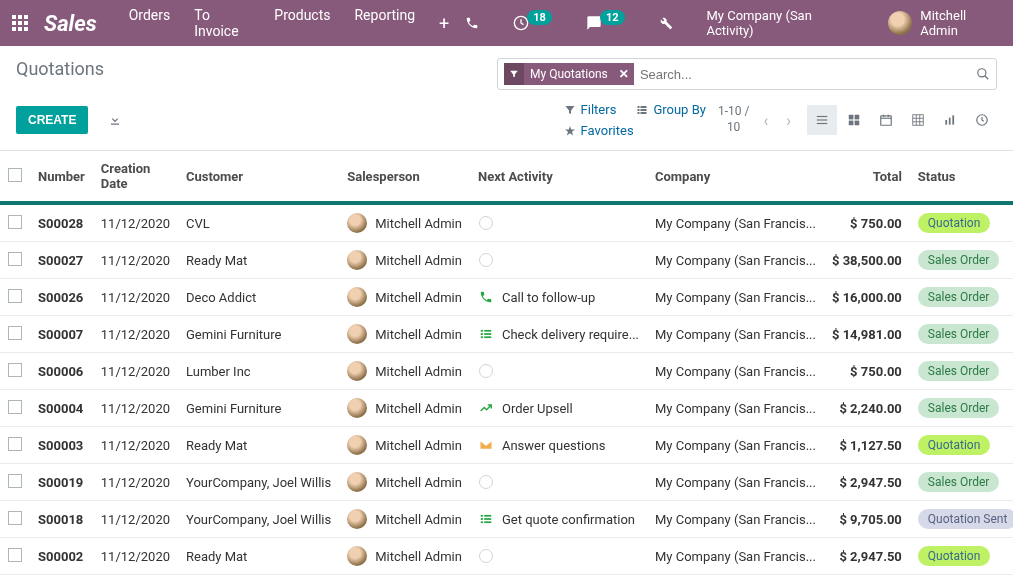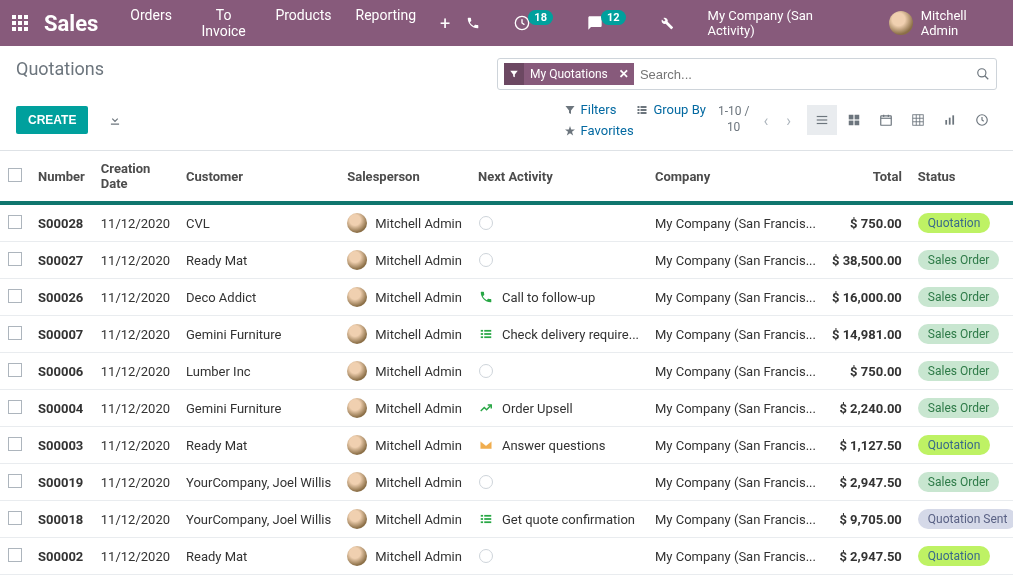--- a/index.html
+++ b/index.html
@@ -1,20 +1,20 @@
 <!DOCTYPE html>
 <html><head>
 <meta charset="utf-8">
 <style>
 * { box-sizing: border-box; margin: 0; padding: 0; }
 body { font-family: -apple-system, BlinkMacSystemFont, "Segoe UI", Roboto, sans-serif; font-size: 13px; color: #333; background: #fff; width: 1013px; }
 .navbar { background: #875A7B; color: #fff; height: 46px; display: flex; align-items: center; padding: 0 12px; gap: 8px; }
 .nav-apps { font-size: 18px; cursor: pointer; }
-.nav-brand { font-size: 22px; font-weight: 700; margin-left: 8px; margin-right: 24px; cursor: pointer; }
-.nav-menu { display: flex; gap: 24px; text-align: center; }
+.nav-brand { font-size: 22px; font-weight: 700; margin-left: 8px; margin-right: 24px; cursor: pointer; font-style: italic; }
+.nav-menu { display: flex; gap: 24px; }
 .nav-item { cursor: pointer; font-size: 14px; }
 .nav-plus { font-size: 18px; cursor: pointer; margin-left: 16px; }
 .nav-spacer { flex: 1; }
 .nav-right { display: flex; align-items: center; gap: 34px; }
 .nav-icon { cursor: pointer; font-size: 15px; }
 .badge-wrap { position: relative; display: flex; align-items: center; cursor: pointer; }
 .badge { background: #00A09D; color: #fff; border-radius: 10px; padding: 1px 6px; font-size: 11px; font-weight: 700; margin-left: -2px; position: relative; top: -6px; }
 .company-select { cursor: pointer; font-size: 13px; }
 .user-wrap { display: flex; align-items: center; gap: 8px; cursor: pointer; }
 .avatar { width: 24px; height: 24px; border-radius: 50%; background: radial-gradient(circle at 40% 35%, #f0d0b0 30%, #8b6f47 70%); display: inline-block; flex-shrink: 0; }

